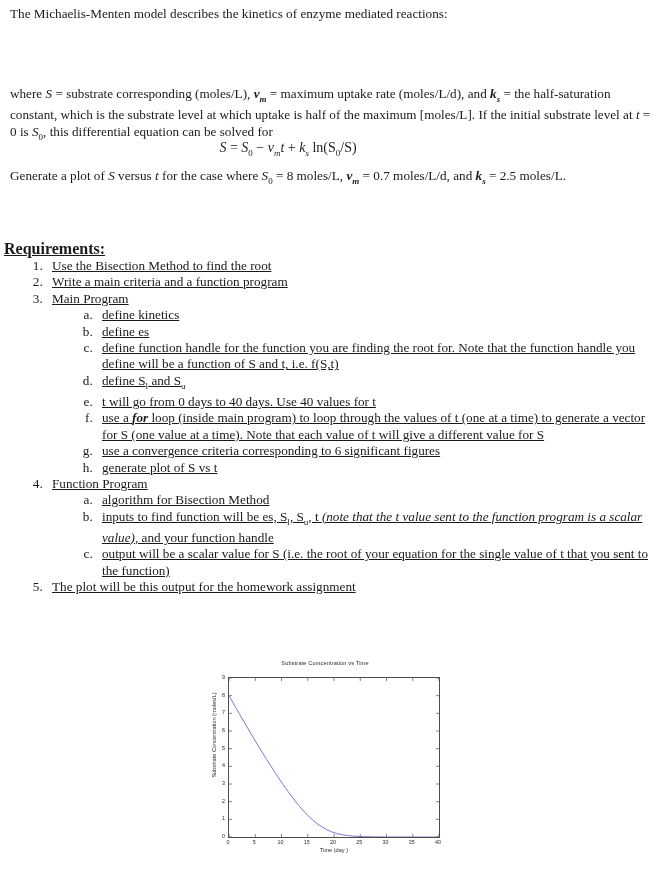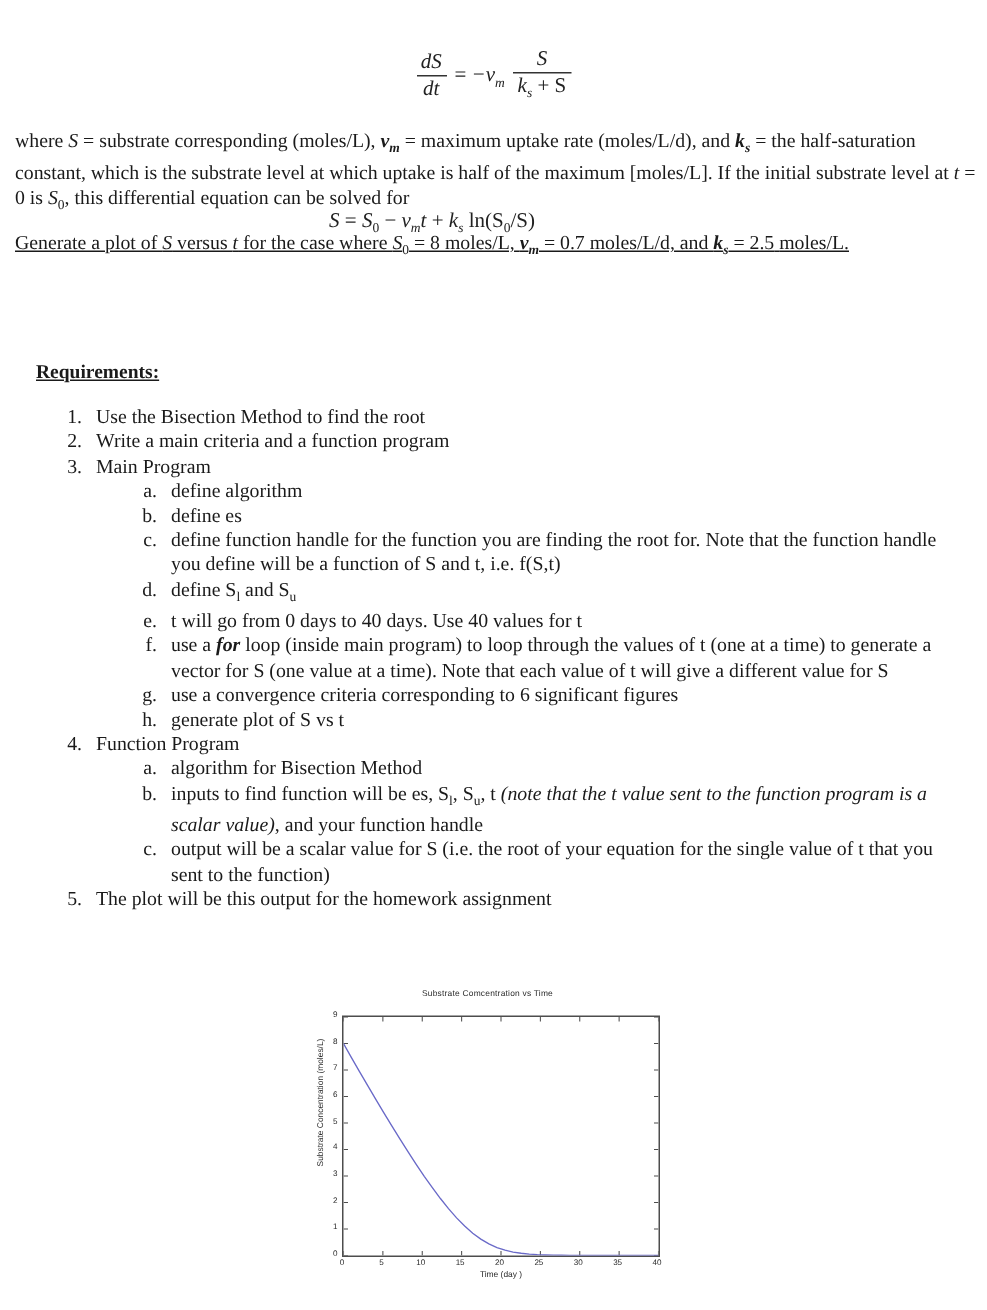--- a/index.html
+++ b/index.html
@@ -73,43 +73,44 @@
     width: 643px;
   }
   .b1 { top: 86px; }
   .eq2 {
     position: absolute;
     left: 0;
     top: 140px;
     width: 576px;
     font-size: 14px;
   }
-  .b2 { top: 154px; text-decoration: underline; }
+  .b2 { top: 168px; }
 
   .req-head {
     position: absolute;
-    left: 24px;
+    left: 4px;
     top: 240px;
     font-weight: bold;
-    font-size: 13px;
+    font-size: 16px;
     text-decoration: underline;
   }
 
   .list-wrap {
     position: absolute;
     left: 10px;
     top: 258px;
     width: 643px;
   }
   ol.lvl1 {
-    margin: 12px;
+    margin: 0;
     padding-left: 36px;
     font-size: 13.2px;
     line-height: 16.4px;
     list-style-type: decimal;
+    text-decoration: underline;
   }
   ol.lvl1 > li {
     padding-left: 6px;
     margin: 0;
   }
   ol.lvl2 {
     margin: 0;
     padding-left: 44px;
     list-style-type: lower-alpha;
     font-size: 13.2px;
@@ -195,33 +196,22 @@
     font-size: 5.6px;
     color: #2a2a2a;
     white-space: nowrap;
   }
 </style>
 </head>
 <body>
 
 <div class="page">
 
-
-  <div class="eq-block eq1">
-    <span class="frac">
-      <span class="num">dS</span>
-      <span class="den">dt</span>
-    </span>
-    <span class="eqsym">=</span>
-    <span class="it"><span>−v</span><sub class="sm">m</sub></span>
-    <span class="frac">
-      <span class="num">S</span>
-      <span class="den"><span>k</span><sub class="sm">s</sub> <span class="eqsym">+ S</span></span>
-    </span>
-  </div>
+  <div class="para intro-line">The Michaelis-Menten model describes the kinetics of enzyme mediated reactions:</div>
+
 
   <div class="para body-block b1">
     <span>where </span><span class="it">S</span><span> = substrate corresponding (moles/L), </span><span class="it" style="font-weight:bold"><span>v</span><sub class="sm">m</sub></span><span> = maximum uptake rate (moles/L/d), and </span><span class="it" style="font-weight:bold"><span>k</span><sub class="sm">s</sub></span><span> =</span>
     <span>the half-saturation constant, which is the substrate level at which uptake is half of the maximum</span>
     <span>[moles/L]. If the initial substrate level at </span><span class="it">t</span><span> = 0 is </span><span class="it"><span>S</span><sub class="smn">0</sub></span><span>, this differential equation can be solved for</span>
   </div>
 
   <div class="eq-block eq2">
     <span class="it">S</span>
     <span class="eqsym">=</span>
@@ -239,21 +229,21 @@
   </div>
 
   <div class="req-head">Requirements:</div>
 
   <div class="list-wrap">
     <ol class="lvl1">
       <li><span>Use the Bisection Method to find the root</span></li>
       <li><span>Write a main criteria and a function program</span></li>
       <li><span>Main Program</span>
         <ol class="lvl2">
-          <li><span>define algorithm</span></li>
+          <li><span>define kinetics</span></li>
           <li><span>define es</span></li>
           <li><span>define function handle for the function you are finding the root for. Note that the function handle you define will be a function of S and t, i.e. f(S,t)</span></li>
           <li><span>define S</span><sub class="smn">l</sub><span> and S</span><sub class="smn">u</sub></li>
           <li><span>t will go from 0 days to 40 days.  Use 40 values for t</span></li>
           <li><span>use a </span><span class="bi">for</span><span> loop (inside main program) to loop through the values of t (one at a time) to generate a vector for S (one value at a time). Note that each value of t will give a different value for S</span></li>
           <li><span>use a convergence criteria corresponding to 6 significant figures</span></li>
           <li><span>generate plot of S vs t</span></li>
         </ol>
       </li>
       <li><span>Function Program</span>

